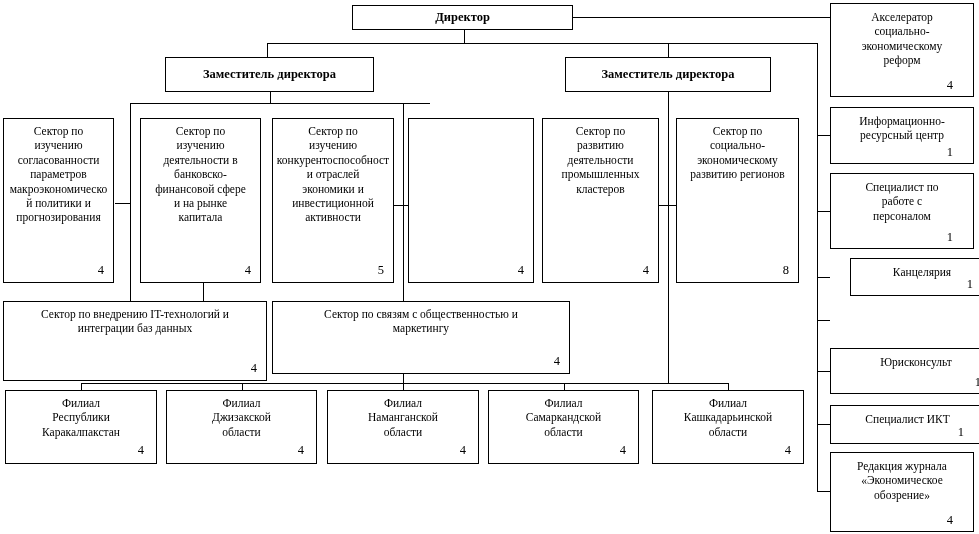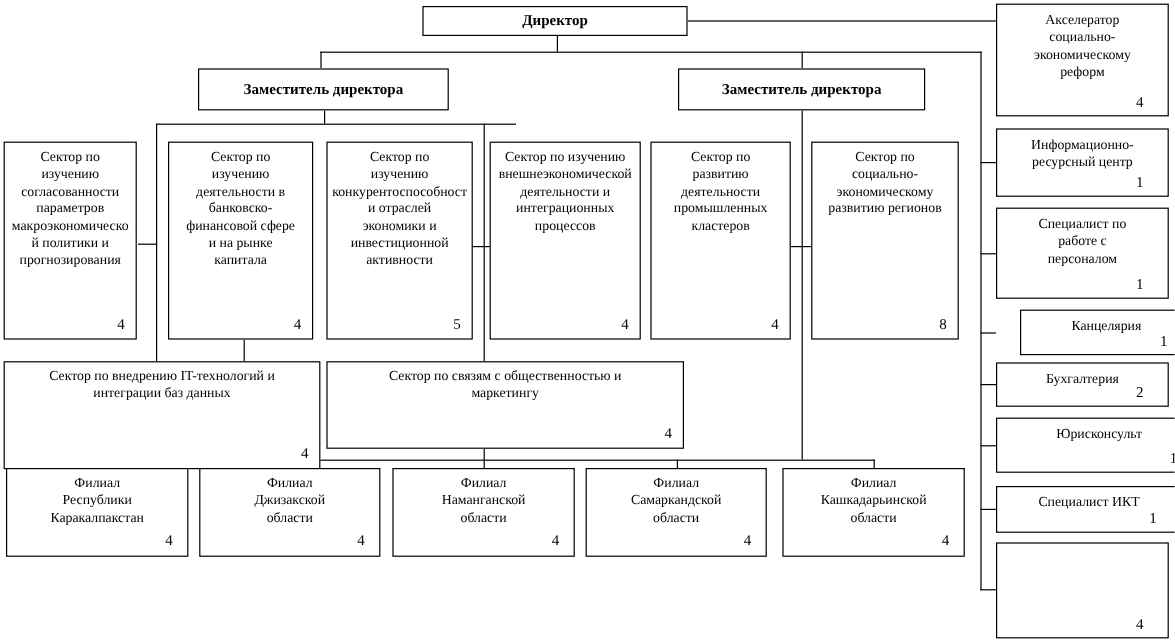--- a/index.html
+++ b/index.html
@@ -96,43 +96,39 @@
   <div class="box sector" style="left:272px;top:118px;width:122px;height:165px">
     <div class="label">Сектор по
 изучению
 конкурентоспособности отраслей
 экономики и
 инвестиционной
 активности</div>
     <div class="count">5</div>
   </div>
   <div class="box sector" style="left:408px;top:118px;width:126px;height:165px">
-    <div class="label">Сектор по изучению
-внешнеэкономической деятельности и
-интеграционных
-процессов</div>
     <div class="count">4</div>
   </div>
   <div class="box sector" style="left:542px;top:118px;width:117px;height:165px">
     <div class="label">Сектор по
 развитию
 деятельности
 промышленных
 кластеров</div>
     <div class="count">4</div>
   </div>
   <div class="box sector" style="left:676px;top:118px;width:123px;height:165px">
     <div class="label">Сектор по
 социально-
 экономическому
 развитию регионов</div>
     <div class="count">8</div>
   </div>
 
-  <div class="box support" style="left:3px;top:301px;width:264px;height:90px">
+  <div class="box support" style="left:3px;top:301px;width:264px;height:80px">
     <div class="label">Сектор по внедрению IT-технологий и
 интеграции баз данных</div>
     <div class="count">4</div>
   </div>
   <div class="box support" style="left:272px;top:301px;width:298px;height:73px">
     <div class="label">Сектор по связям с общественностью и
 маркетингу</div>
     <div class="count">4</div>
   </div>
 
@@ -182,29 +178,28 @@
   <div class="box runit" style="left:830px;top:173px;width:144px;height:76px">
     <div class="label">Специалист по
 работе с
 персоналом</div>
     <div class="count">1</div>
   </div>
   <div class="box runit" style="left:850px;top:258px;width:144px;height:38px">
     <div class="label">Канцелярия</div>
     <div class="count">1</div>
   </div>
-  <div class="box runit" style="left:830px;top:302px;width:144px;height:37px">
-    <div class="label">Бухгалтерия</div>
-    <div class="count">2</div>
-  </div>
   <div class="box runit" style="left:830px;top:348px;width:172px;height:46px">
     <div class="label">Юрисконсульт</div>
     <div class="count">1</div>
   </div>
   <div class="box runit" style="left:830px;top:405px;width:155px;height:39px">
     <div class="label">Специалист ИКТ</div>
     <div class="count">1</div>
   </div>
   <div class="box runit" style="left:830px;top:452px;width:144px;height:80px">
+    <div class="label">Редакция журнала
+«Экономическое
+обозрение»</div>
     <div class="count">4</div>
   </div>
 
 </div>
 
 </body></html>

